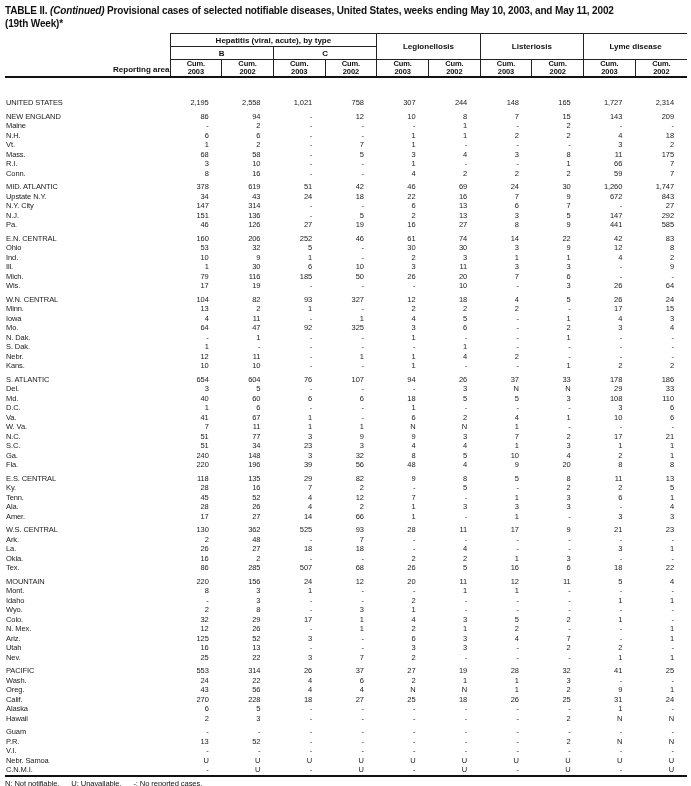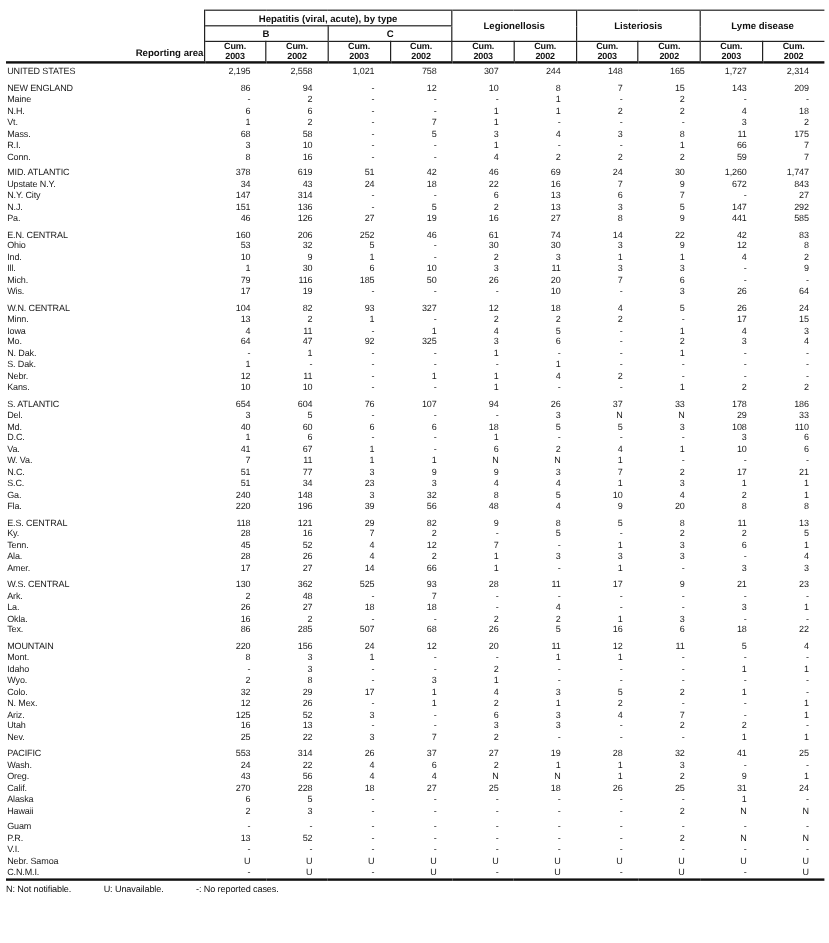--- a/index.html
+++ b/index.html
@@ -24,30 +24,37 @@
   th.sub{text-align:center;vertical-align:middle;font-size:8px;border-bottom:1px solid #222}
   th.subc{border-left:1px solid #222}
   th.cum{border-left:1px solid #222;border-bottom:2px solid #111;
          vertical-align:middle;font-size:7.5px;line-height:8px;letter-spacing:-0.1px}
   tbody{border-bottom:2px solid #111}
   tbody td{font-size:7.5px;line-height:9.5px;height:9.5px;padding:0;white-space:nowrap;
            letter-spacing:-0.1px;color:#1a1a1a}
   td.area{text-align:left;padding-left:1px}
   td.num{text-align:right;padding-right:13px}
   tr.gap td{height:4px;line-height:4px;font-size:1px;border:none}
-  tr.first-row td{padding-top:2px}
+  tr.first-row td{padding-top:20px}
   tr.last-row td{border-bottom:2px solid #111}
   .footnotes{margin-top:2px;font-size:7.6px;line-height:10px;color:#111;letter-spacing:-0.1px}
-  .legend span + span{margin-left:25px}
+  .legend span + span{margin-left:10px}
 </style>
 </head>
 <body>
 
 <div class="page">
 
+  <div class="title">
+    <span>TABLE II.</span>
+    <span class="italic">(Continued)</span>
+    <span>Provisional cases of selected notifiable diseases, United States, weeks ending May 10, 2003, and May 11, 2002</span>
+    <br>
+    <span>(19th Week)*</span>
+  </div>
 
   <table>
     <colgroup>
       <col class="c-ra">
       <col class="c-d">
         <col class="c-d">
         <col class="c-d">
         <col class="c-d">
         <col class="c-d">
       <col class="c-d">
@@ -607,21 +614,21 @@
           <td class="num">20</td>
           <td class="num">8</td>
           <td class="num">8</td>
         </tr>
         <tr class="gap">
           <td colspan="11"></td>
         </tr>
         <tr>
           <td class="area">E.S. CENTRAL</td>
           <td class="num">118</td>
-          <td class="num">121</td>
+          <td class="num">135</td>
           <td class="num">29</td>
           <td class="num">82</td>
           <td class="num">9</td>
           <td class="num">8</td>
           <td class="num">5</td>
           <td class="num">8</td>
           <td class="num">11</td>
           <td class="num">13</td>
         </tr>
         <tr>

